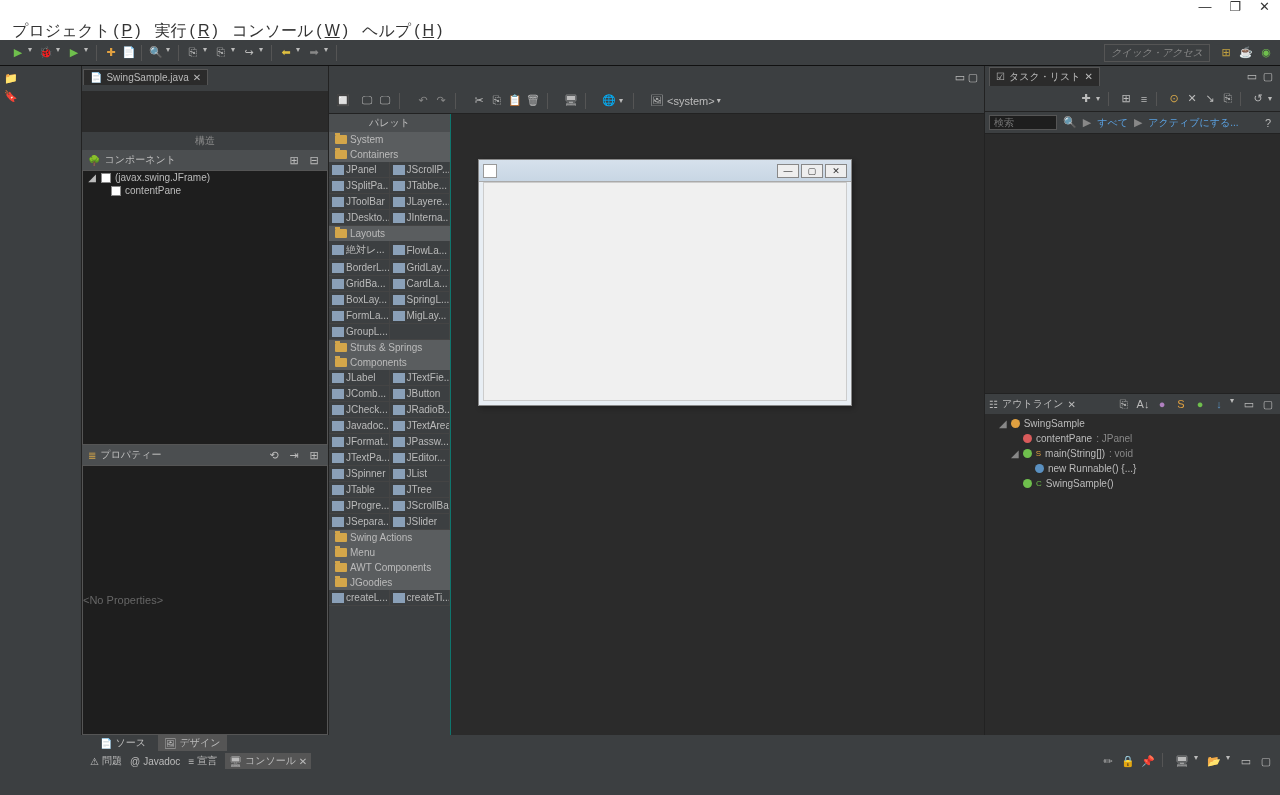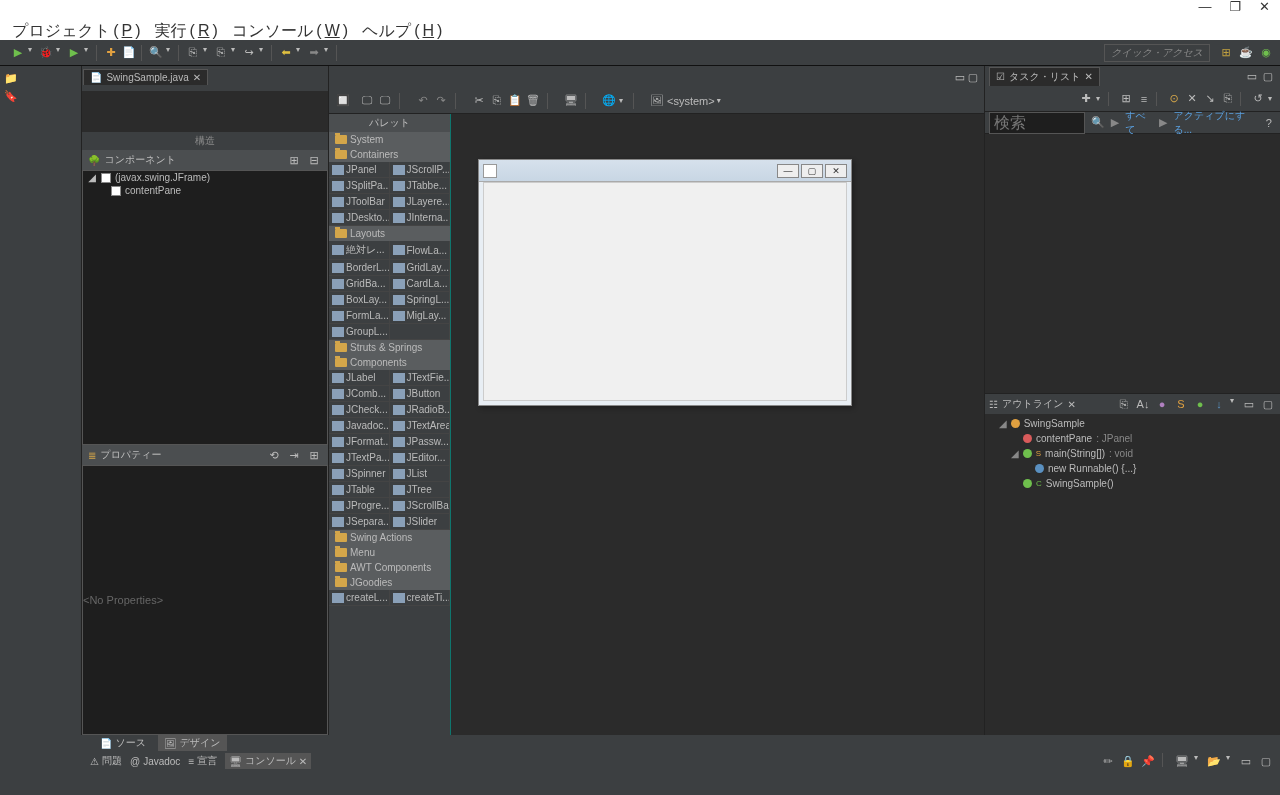--- a/index.html
+++ b/index.html
@@ -39,21 +39,21 @@
 .design-surface { flex:1; position:relative; }
 .jframe { position:absolute; left:27px; top:45px; width:374px; height:247px; background:#e8eef4; border:1px solid #888; box-shadow:2px 2px 5px rgba(0,0,0,.3); }
 .jframe-title { height:22px; background:linear-gradient(#d6e1ec,#c8d6e4); border-bottom:1px solid #aaa; display:flex; align-items:center; padding:0 4px; gap:4px; }
 .jframe-title .jicon { width:14px; height:14px; background:#fff; border:1px solid #999; }
 .jframe-title .wbtns { margin-left:auto; display:flex; gap:2px; }
 .jframe-title .wbtn { width:22px; height:14px; border:1px solid #888; background:#eee; display:flex; align-items:center; justify-content:center; font-size:9px; color:#333; }
 .jframe-body { position:absolute; top:22px; left:4px; right:4px; bottom:4px; background:#f0f0f0; border:1px solid #ccc; }
 .col-right { width:295px; background:#2b2b2b; display:flex; flex-direction:column; }
 .tl-toolbar { height:26px; background:#3c3f41; display:flex; align-items:center; padding:0 4px; gap:2px; border-bottom:1px solid #222; }
 .tl-search { height:22px; display:flex; align-items:center; padding:2px 4px; gap:6px; background:#3c3f41; border-bottom:1px solid #222; }
-.tl-search input { background:#1e1e1e; border:1px solid #555; color:#888; padding:1px 4px; width:96px; font-size:16px; }
+.tl-search input { background:#1e1e1e; border:1px solid #555; color:#888; padding:1px 4px; width:68px; font-size:10px; }
 .tl-search .link { color:#5aa0e0; font-size:10px; }
 .tl-body { height:260px; background:#2b2b2b; border-bottom:1px solid #222; }
 .outline { flex:1; display:flex; flex-direction:column; }
 .ol-head { height:20px; background:#3c3f41; display:flex; align-items:center; padding:0 4px; gap:4px; font-size:10px; }
 .ol-head .tools { margin-left:auto; display:flex; gap:3px; }
 .ol-body { flex:1; background:#2b2b2b; padding:2px 0; }
 .ol-row { display:flex; align-items:center; gap:4px; padding:0 4px; font-size:10px; line-height:15px; }
 .ol-row .ind { display:inline-block; }
 .dot { width:9px; height:9px; border-radius:50%; flex-shrink:0; }
 .green { background:#6fbf4d; }

